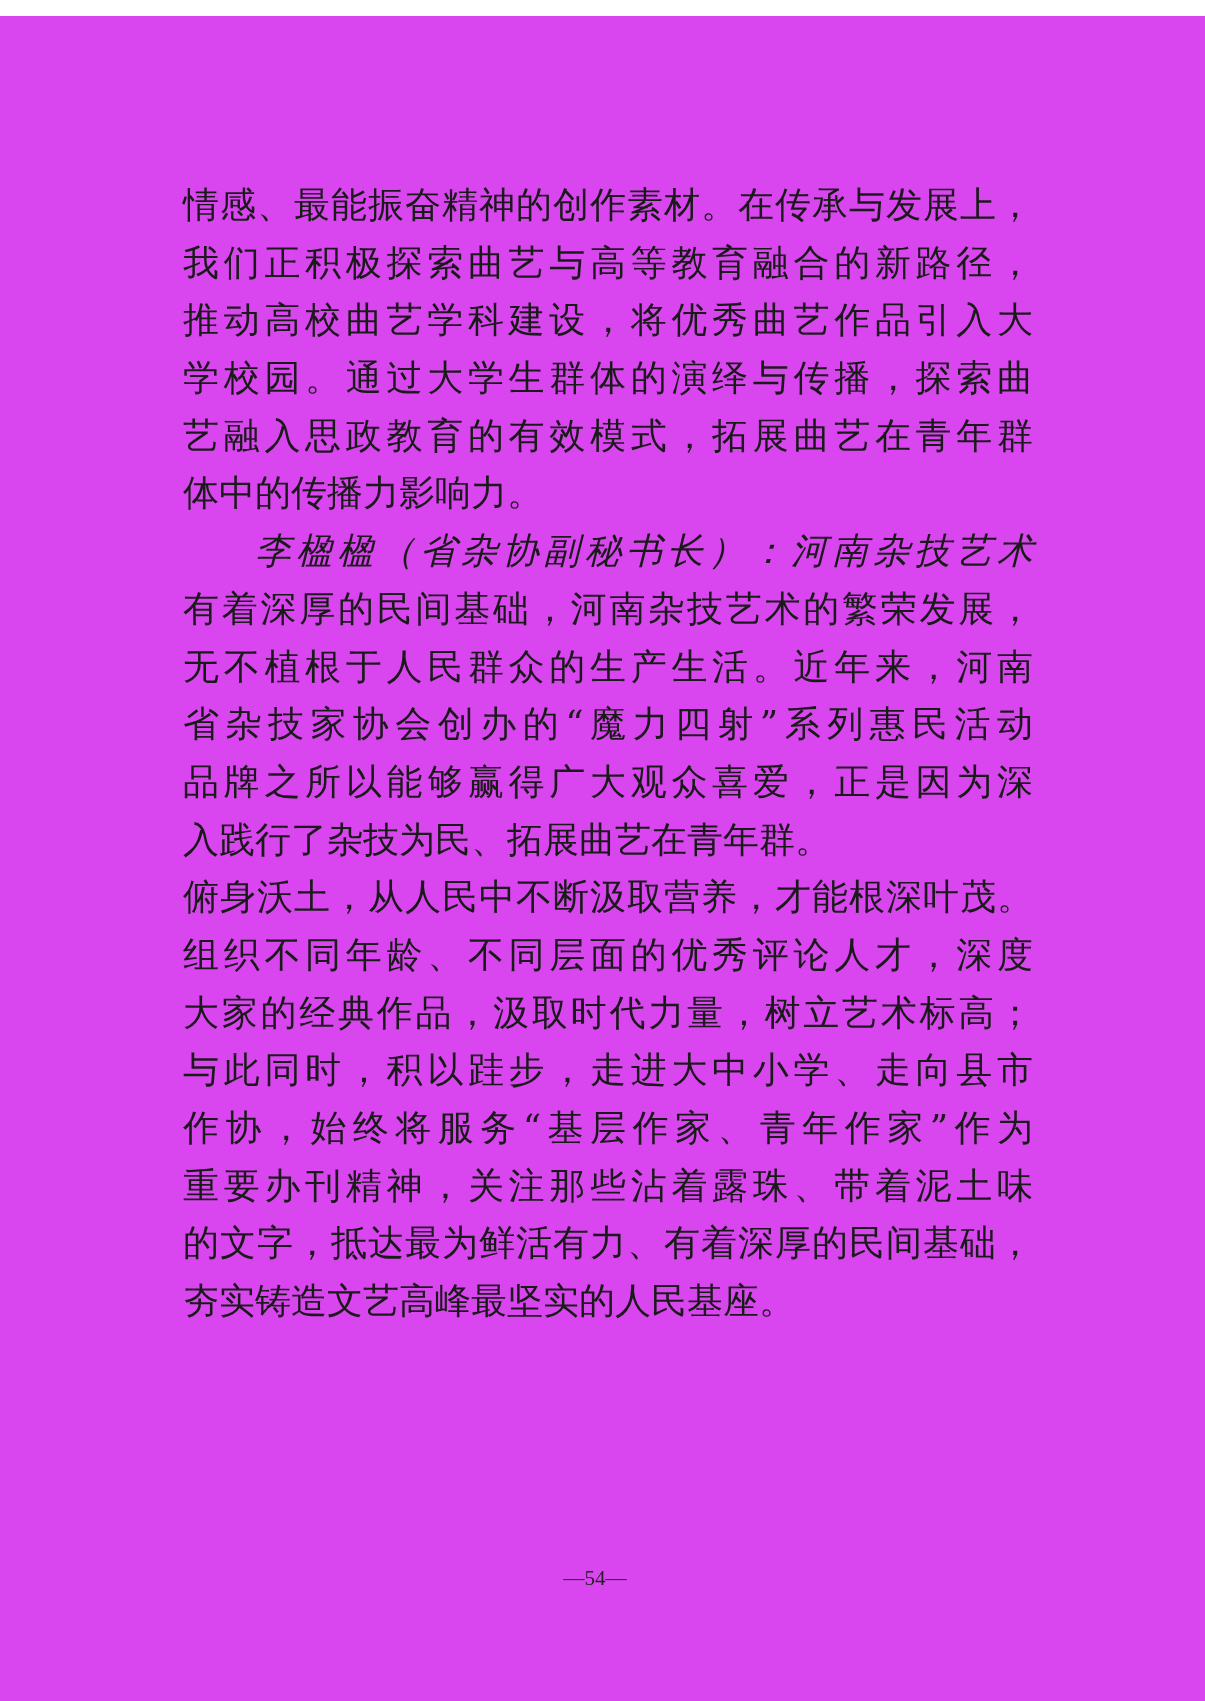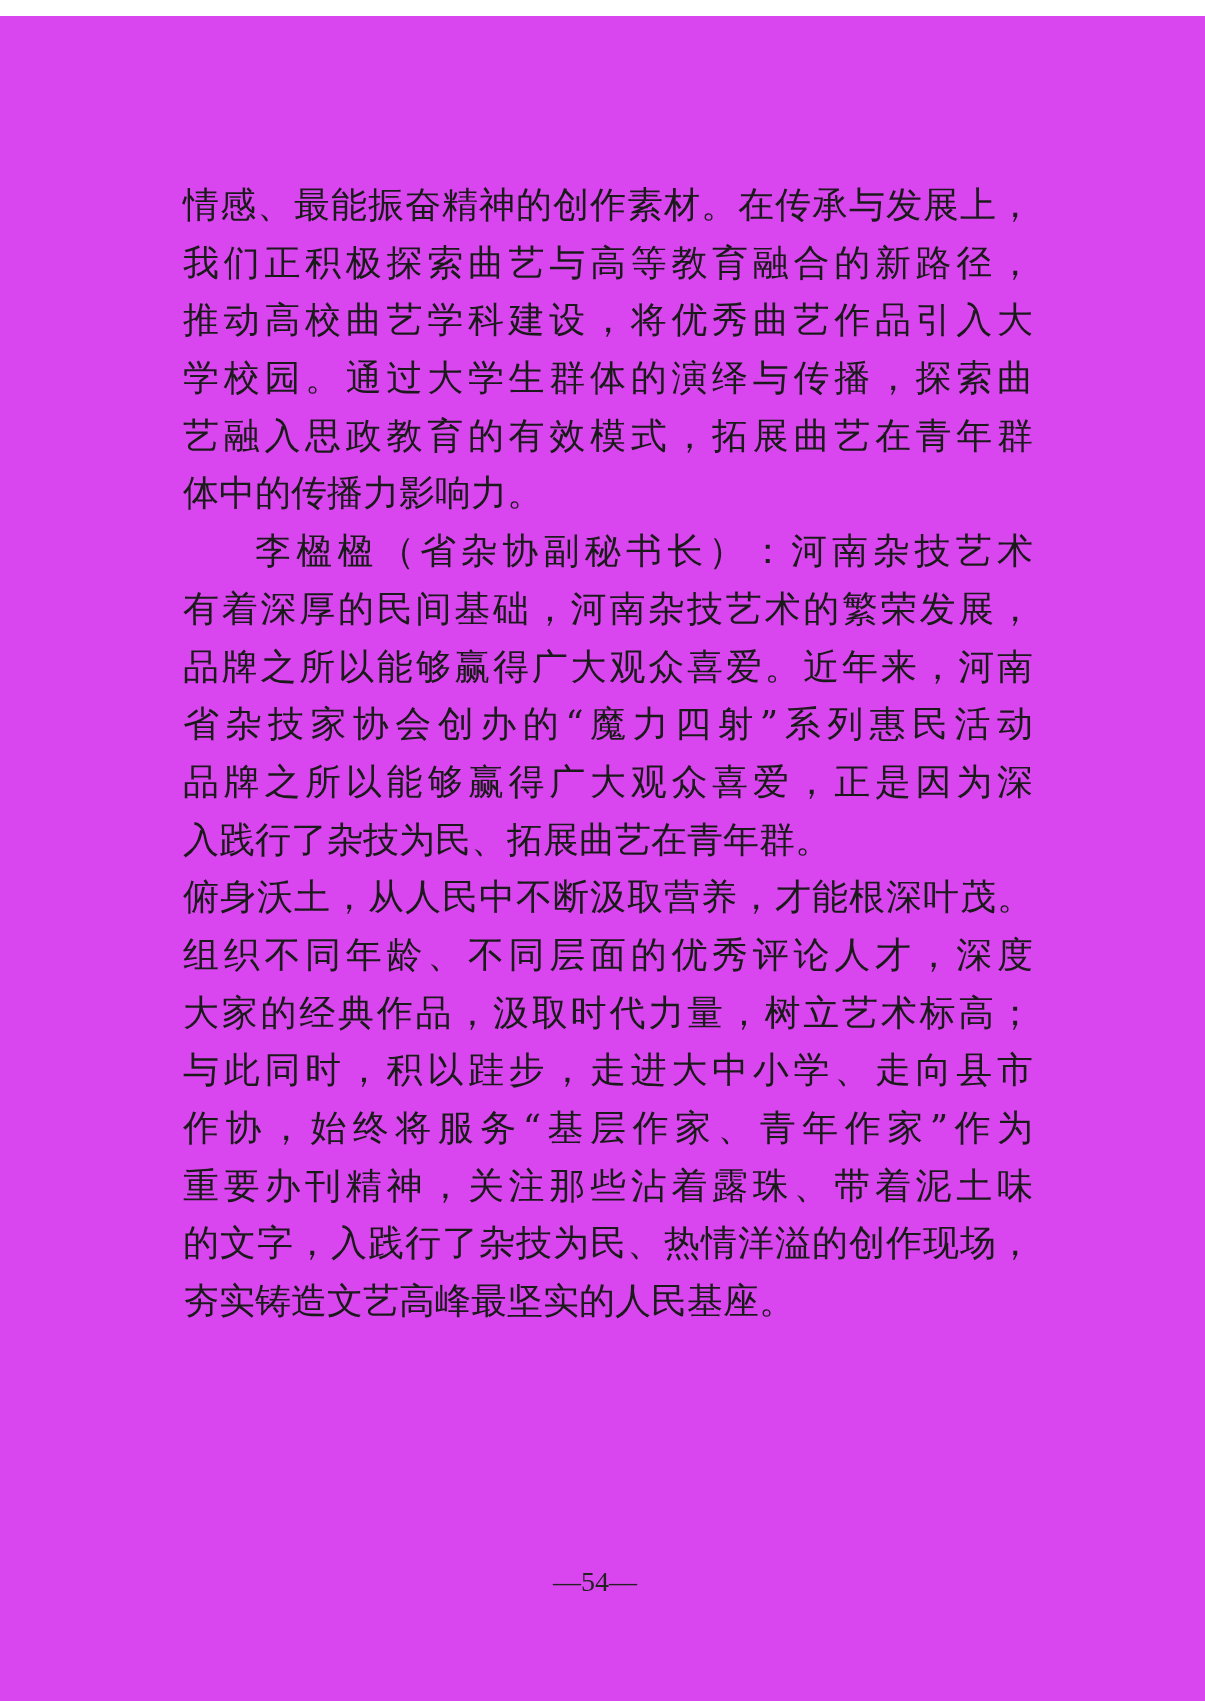--- a/index.html
+++ b/index.html
@@ -35,57 +35,58 @@
     white-space: nowrap;
     text-align: justify;
     text-align-last: justify;
     letter-spacing: 0;
   }
   .line.last {
     text-align-last: left;
   }
   .line.indent {
     padding-left: 72px;
+    font-style: italic;
   }
   .page-number {
     position: absolute;
     left: 0;
     width: 1190px;
     top: 1550px;
     text-align: center;
     font-family: "Liberation Serif", "DejaVu Serif", serif;
-    font-size: 28px;
+    font-size: 21px;
     color: #222;
   }
 </style>
 </head>
 <body>
 
 <div class="page">
   <div class="text-block">
 
     <div class="line">情感、最能振奋精神的创作素材。在传承与发展上，</div>
     <div class="line">我们正积极探索曲艺与高等教育融合的新路径，</div>
     <div class="line">推动高校曲艺学科建设，将优秀曲艺作品引入大</div>
     <div class="line">学校园。通过大学生群体的演绎与传播，探索曲</div>
     <div class="line">艺融入思政教育的有效模式，拓展曲艺在青年群</div>
     <div class="line last">体中的传播力影响力。</div>
 
     <div class="line indent">李楹楹（省杂协副秘书长）：河南杂技艺术</div>
     <div class="line">有着深厚的民间基础，河南杂技艺术的繁荣发展，</div>
-    <div class="line">品牌之所以能够赢得广大观众喜爱。近年来，河南</div>
+    <div class="line">无不植根于人民群众的生产生活。近年来，河南</div>
     <div class="line">省杂技家协会创办的“魔力四射”系列惠民活动</div>
     <div class="line">品牌之所以能够赢得广大观众喜爱，正是因为深</div>
     <div class="line last">入践行了杂技为民、拓展曲艺在青年群。</div>
 
     <div class="line">俯身沃土，从人民中不断汲取营养，才能根深叶茂。</div>
     <div class="line">组织不同年龄、不同层面的优秀评论人才，深度</div>
     <div class="line">大家的经典作品，汲取时代力量，树立艺术标高；</div>
     <div class="line">与此同时，积以跬步，走进大中小学、走向县市</div>
     <div class="line">作协，始终将服务“基层作家、青年作家”作为</div>
     <div class="line">重要办刊精神，关注那些沾着露珠、带着泥土味</div>
-    <div class="line">的文字，入践行了杂技为民、热情洋溢的创作现场，</div>
+    <div class="line">的文字，抵达最为鲜活有力、有着深厚的民间基础，</div>
     <div class="line last">夯实铸造文艺高峰最坚实的人民基座。</div>
 
   </div>
 
   <div class="page-number">—54—</div>
 </div>
 
 </body></html>

